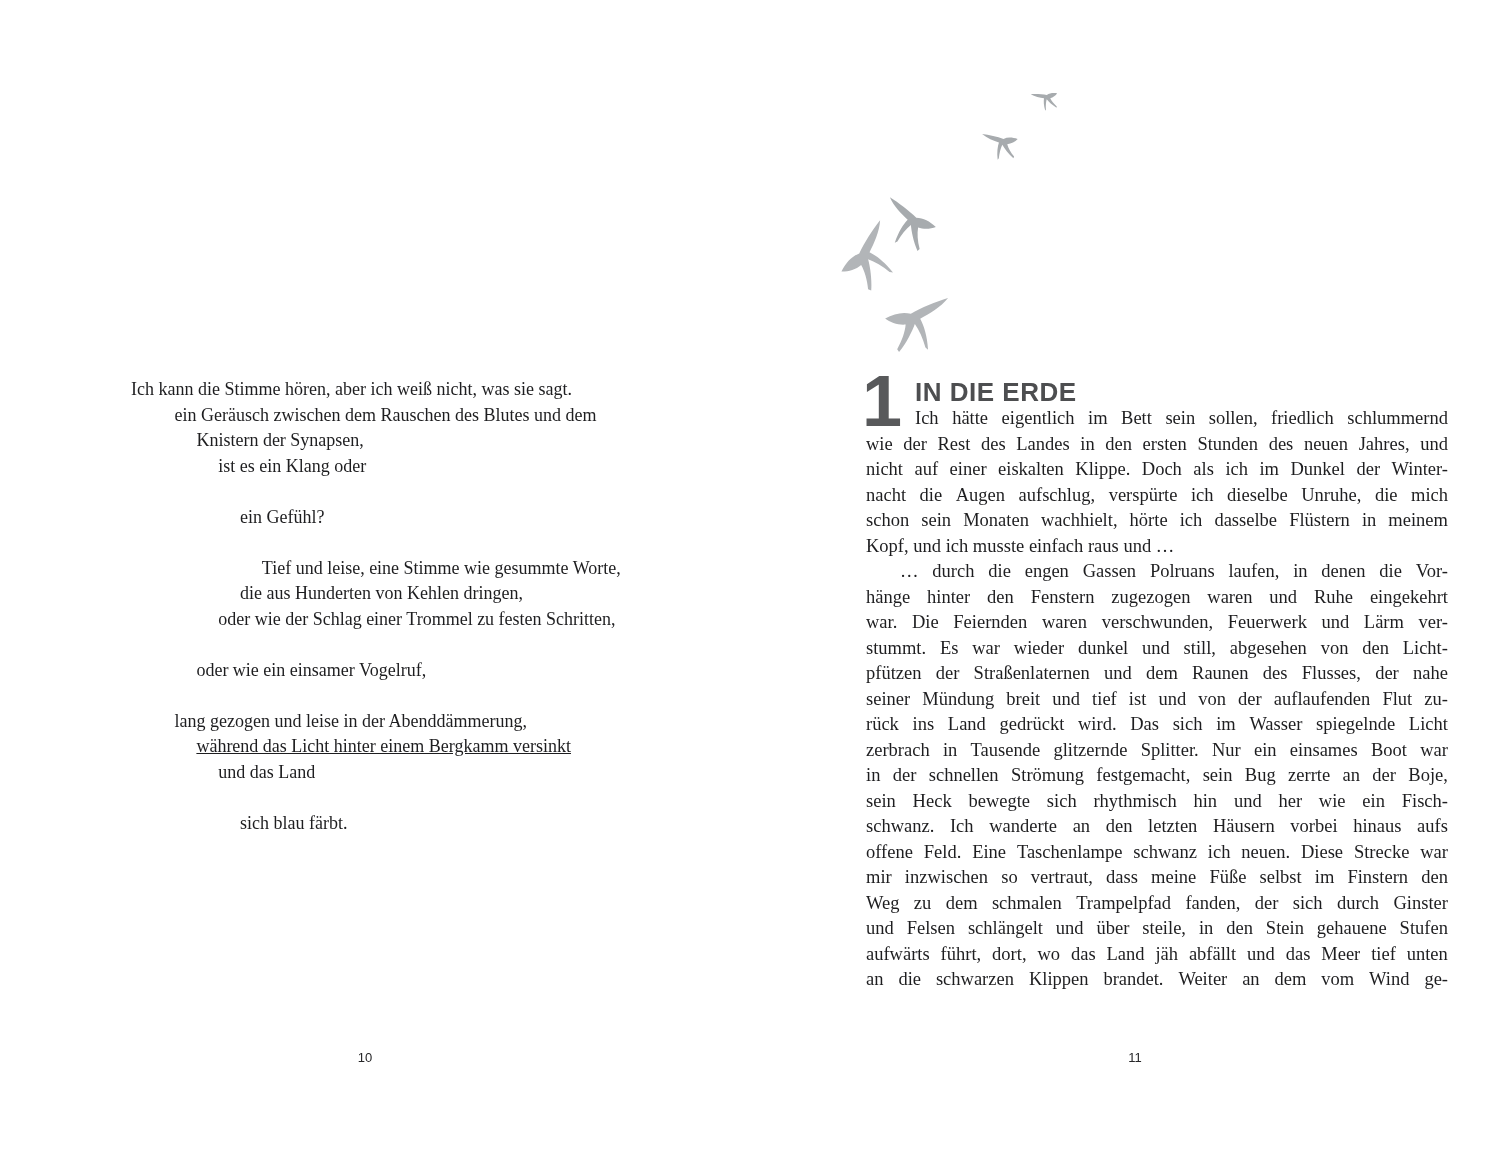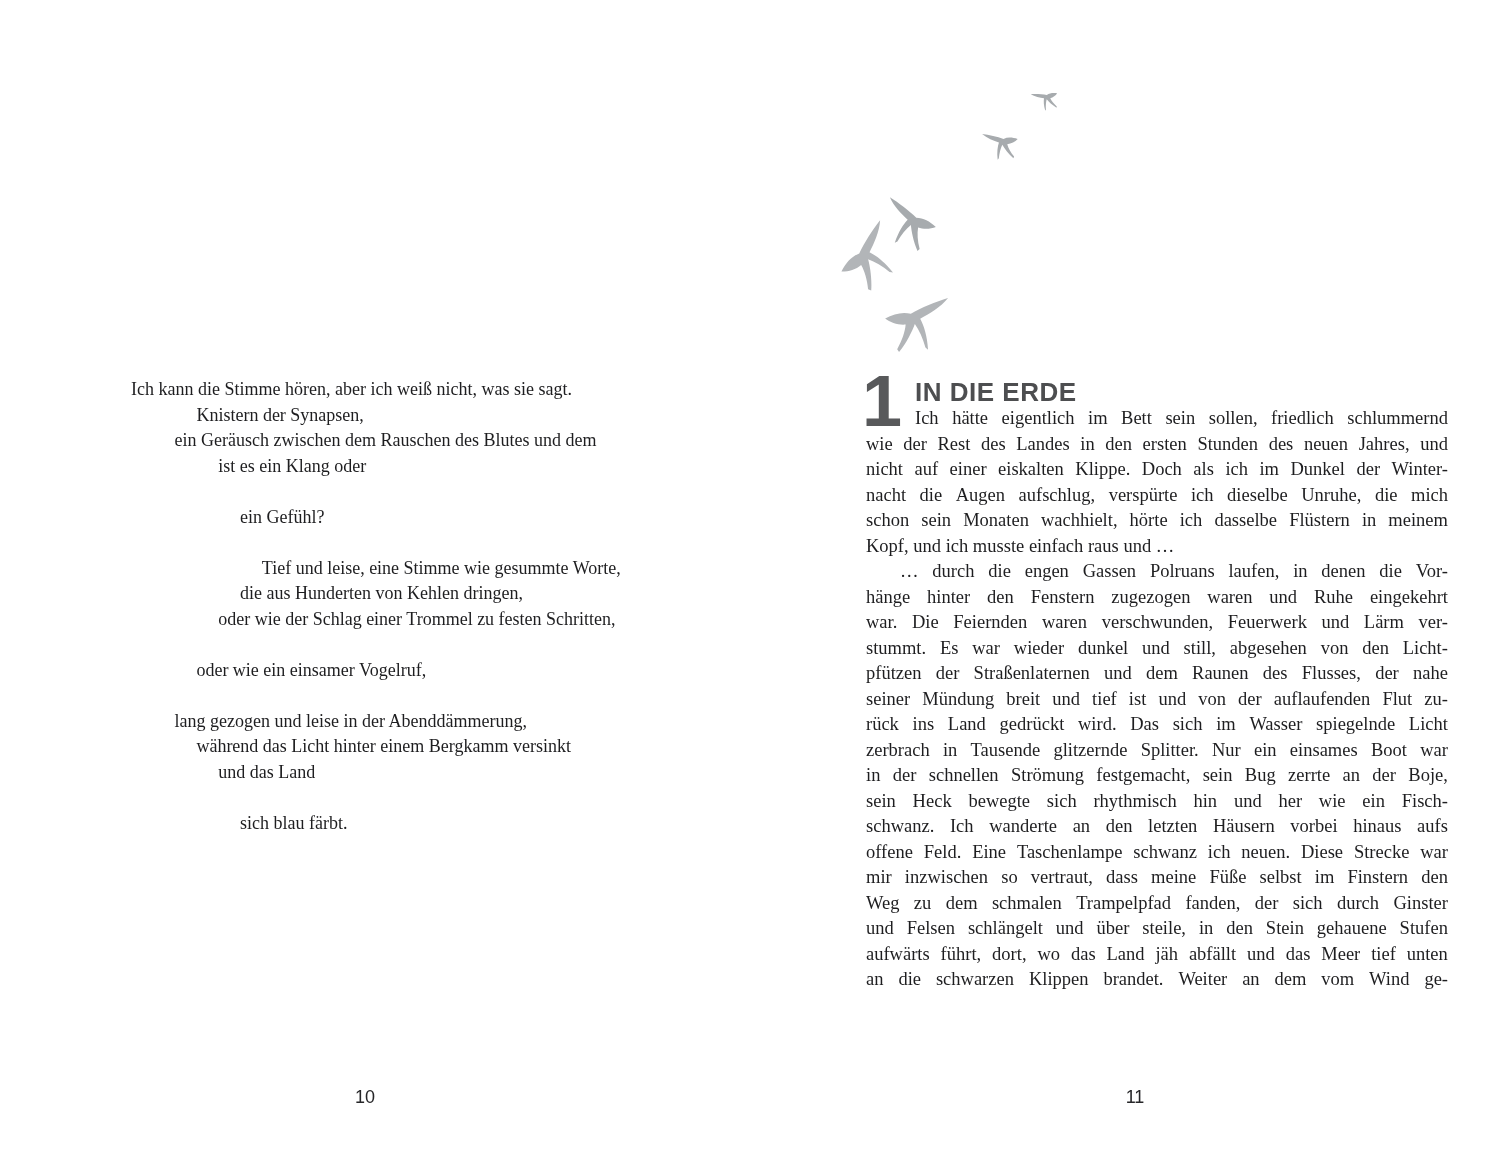--- a/index.html
+++ b/index.html
@@ -54,49 +54,49 @@
     font-weight:700;font-size:26px;line-height:27px;
     letter-spacing:.5px;
     color:var(--chapter-title-color);
   }
   .prose{font-size:18.5px;}
   .prose-line{height:25.5px;line-height:25.5px;white-space:nowrap;}
   .prose-line.just{display:flex;justify-content:space-between;white-space:normal;}
   .prose-line.just span{white-space:pre;}
 
   .page-number{
-    position:absolute;top:1087px;width:100px;text-align:center;
+    position:absolute;top:1048px;width:100px;text-align:center;
     font-family:"Liberation Sans",sans-serif;
-    font-size:18px;line-height:20px;color:var(--page-number-color);
+    font-size:13px;line-height:20px;color:var(--page-number-color);
   }
   .page-number-left{left:315px;}
   .page-number-right{left:1085px;}
 </style>
 </head>
 <body>
 
 <div class="spread">
 
   <div class="page page-left">
     <div class="poem">
         <div class="poem-line" style="margin-left: 0px;">Ich kann die Stimme hören, aber ich weiß nicht, was sie sagt.</div>
+        <div class="poem-line" style="margin-left: 43.6px;">ein Geräusch zwischen dem Rauschen des Blutes und dem</div>
         <div class="poem-line" style="margin-left: 65.4px;">Knistern der Synapsen,</div>
-        <div class="poem-line" style="margin-left: 43.6px;">ein Geräusch zwischen dem Rauschen des Blutes und dem</div>
         <div class="poem-line" style="margin-left: 87.2px;">ist es ein Klang oder</div>
         <div class="poem-line" style="margin-left: 0px;">&nbsp;</div>
         <div class="poem-line" style="margin-left: 109px;">ein Gefühl?</div>
         <div class="poem-line" style="margin-left: 0px;">&nbsp;</div>
         <div class="poem-line" style="margin-left: 130.8px;">Tief und leise, eine Stimme wie gesummte Worte,</div>
         <div class="poem-line" style="margin-left: 109px;">die aus Hunderten von Kehlen dringen,</div>
         <div class="poem-line" style="margin-left: 87.2px;">oder wie der Schlag einer Trommel zu festen Schritten,</div>
         <div class="poem-line" style="margin-left: 0px;">&nbsp;</div>
         <div class="poem-line" style="margin-left: 65.4px;">oder wie ein einsamer Vogelruf,</div>
         <div class="poem-line" style="margin-left: 0px;">&nbsp;</div>
         <div class="poem-line" style="margin-left: 43.6px;">lang gezogen und leise in der Abenddämmerung,</div>
-        <div class="poem-line" style="margin-left: 65.4px;">während das Licht hinter einem Bergkamm versinkt</div>
+        <div class="poem-line" style="margin-left: 65.4px; text-decoration: underline;">während das Licht hinter einem Bergkamm versinkt</div>
         <div class="poem-line" style="margin-left: 87.2px;">und das Land</div>
         <div class="poem-line" style="margin-left: 0px;">&nbsp;</div>
         <div class="poem-line" style="margin-left: 109px;">sich blau färbt.</div>
       </div>
   </div>
 
   <div class="page page-right">
 
     <div class="flock">
       <div class="bird bird-a">

